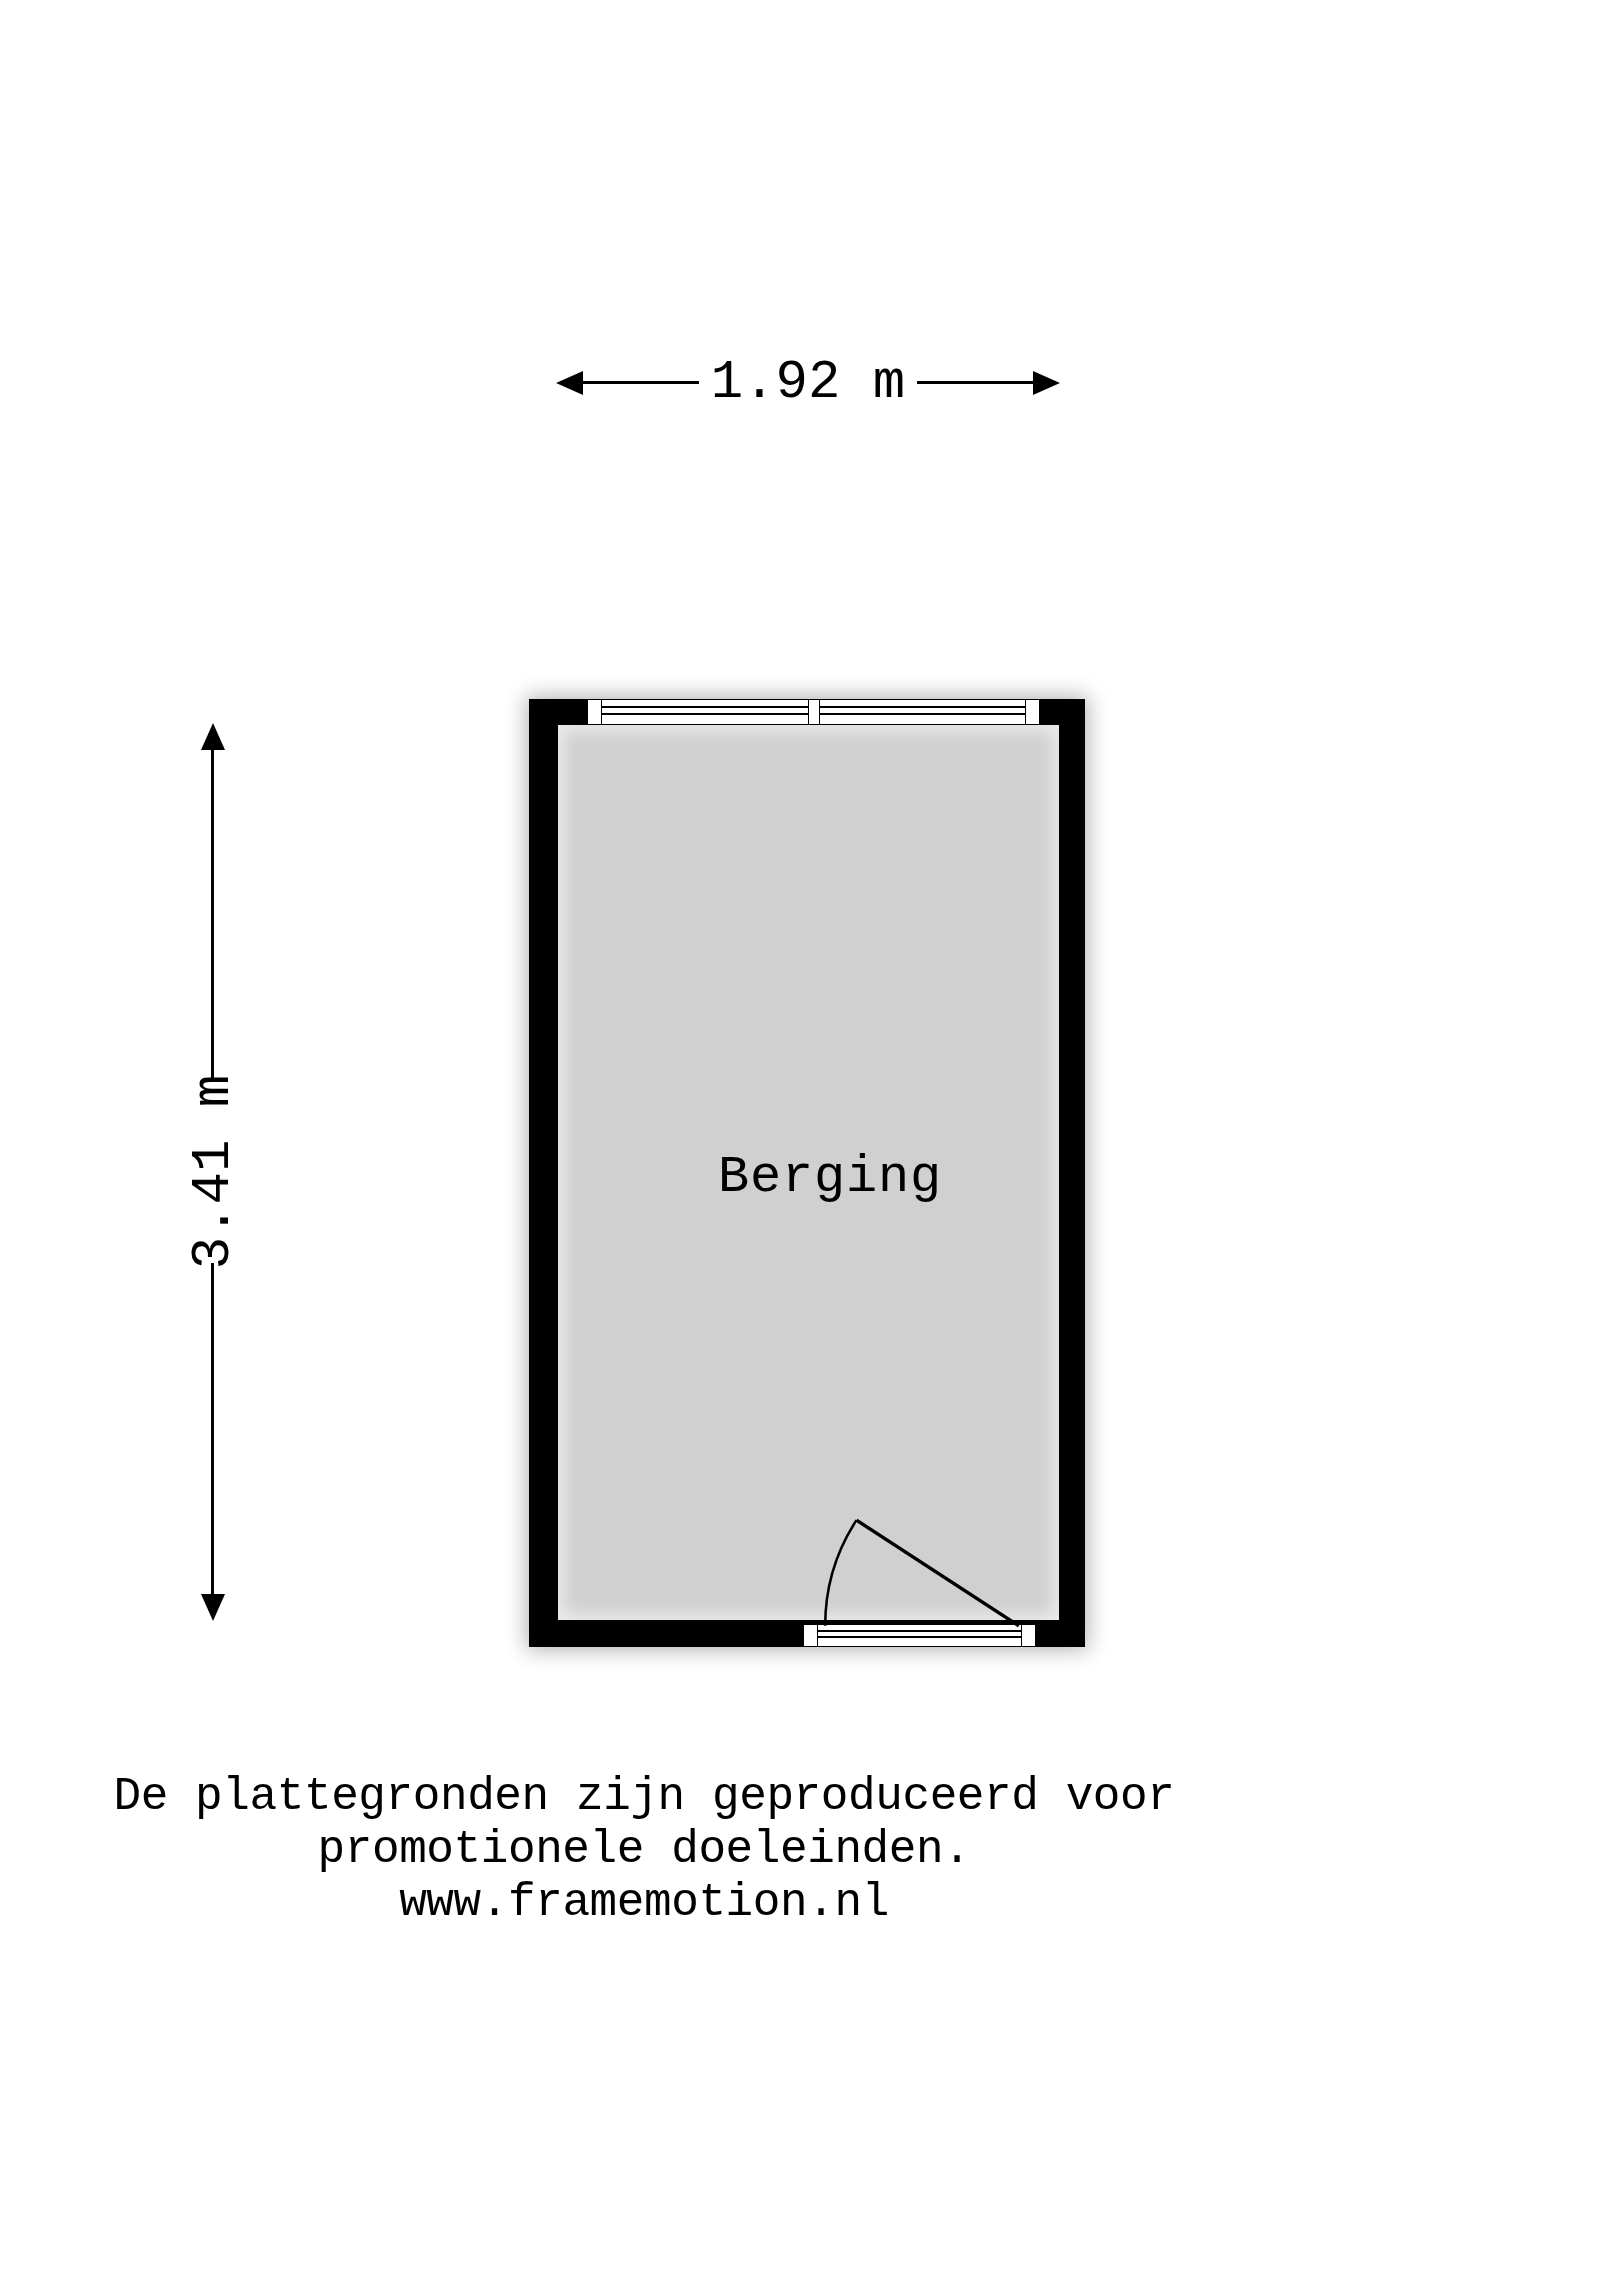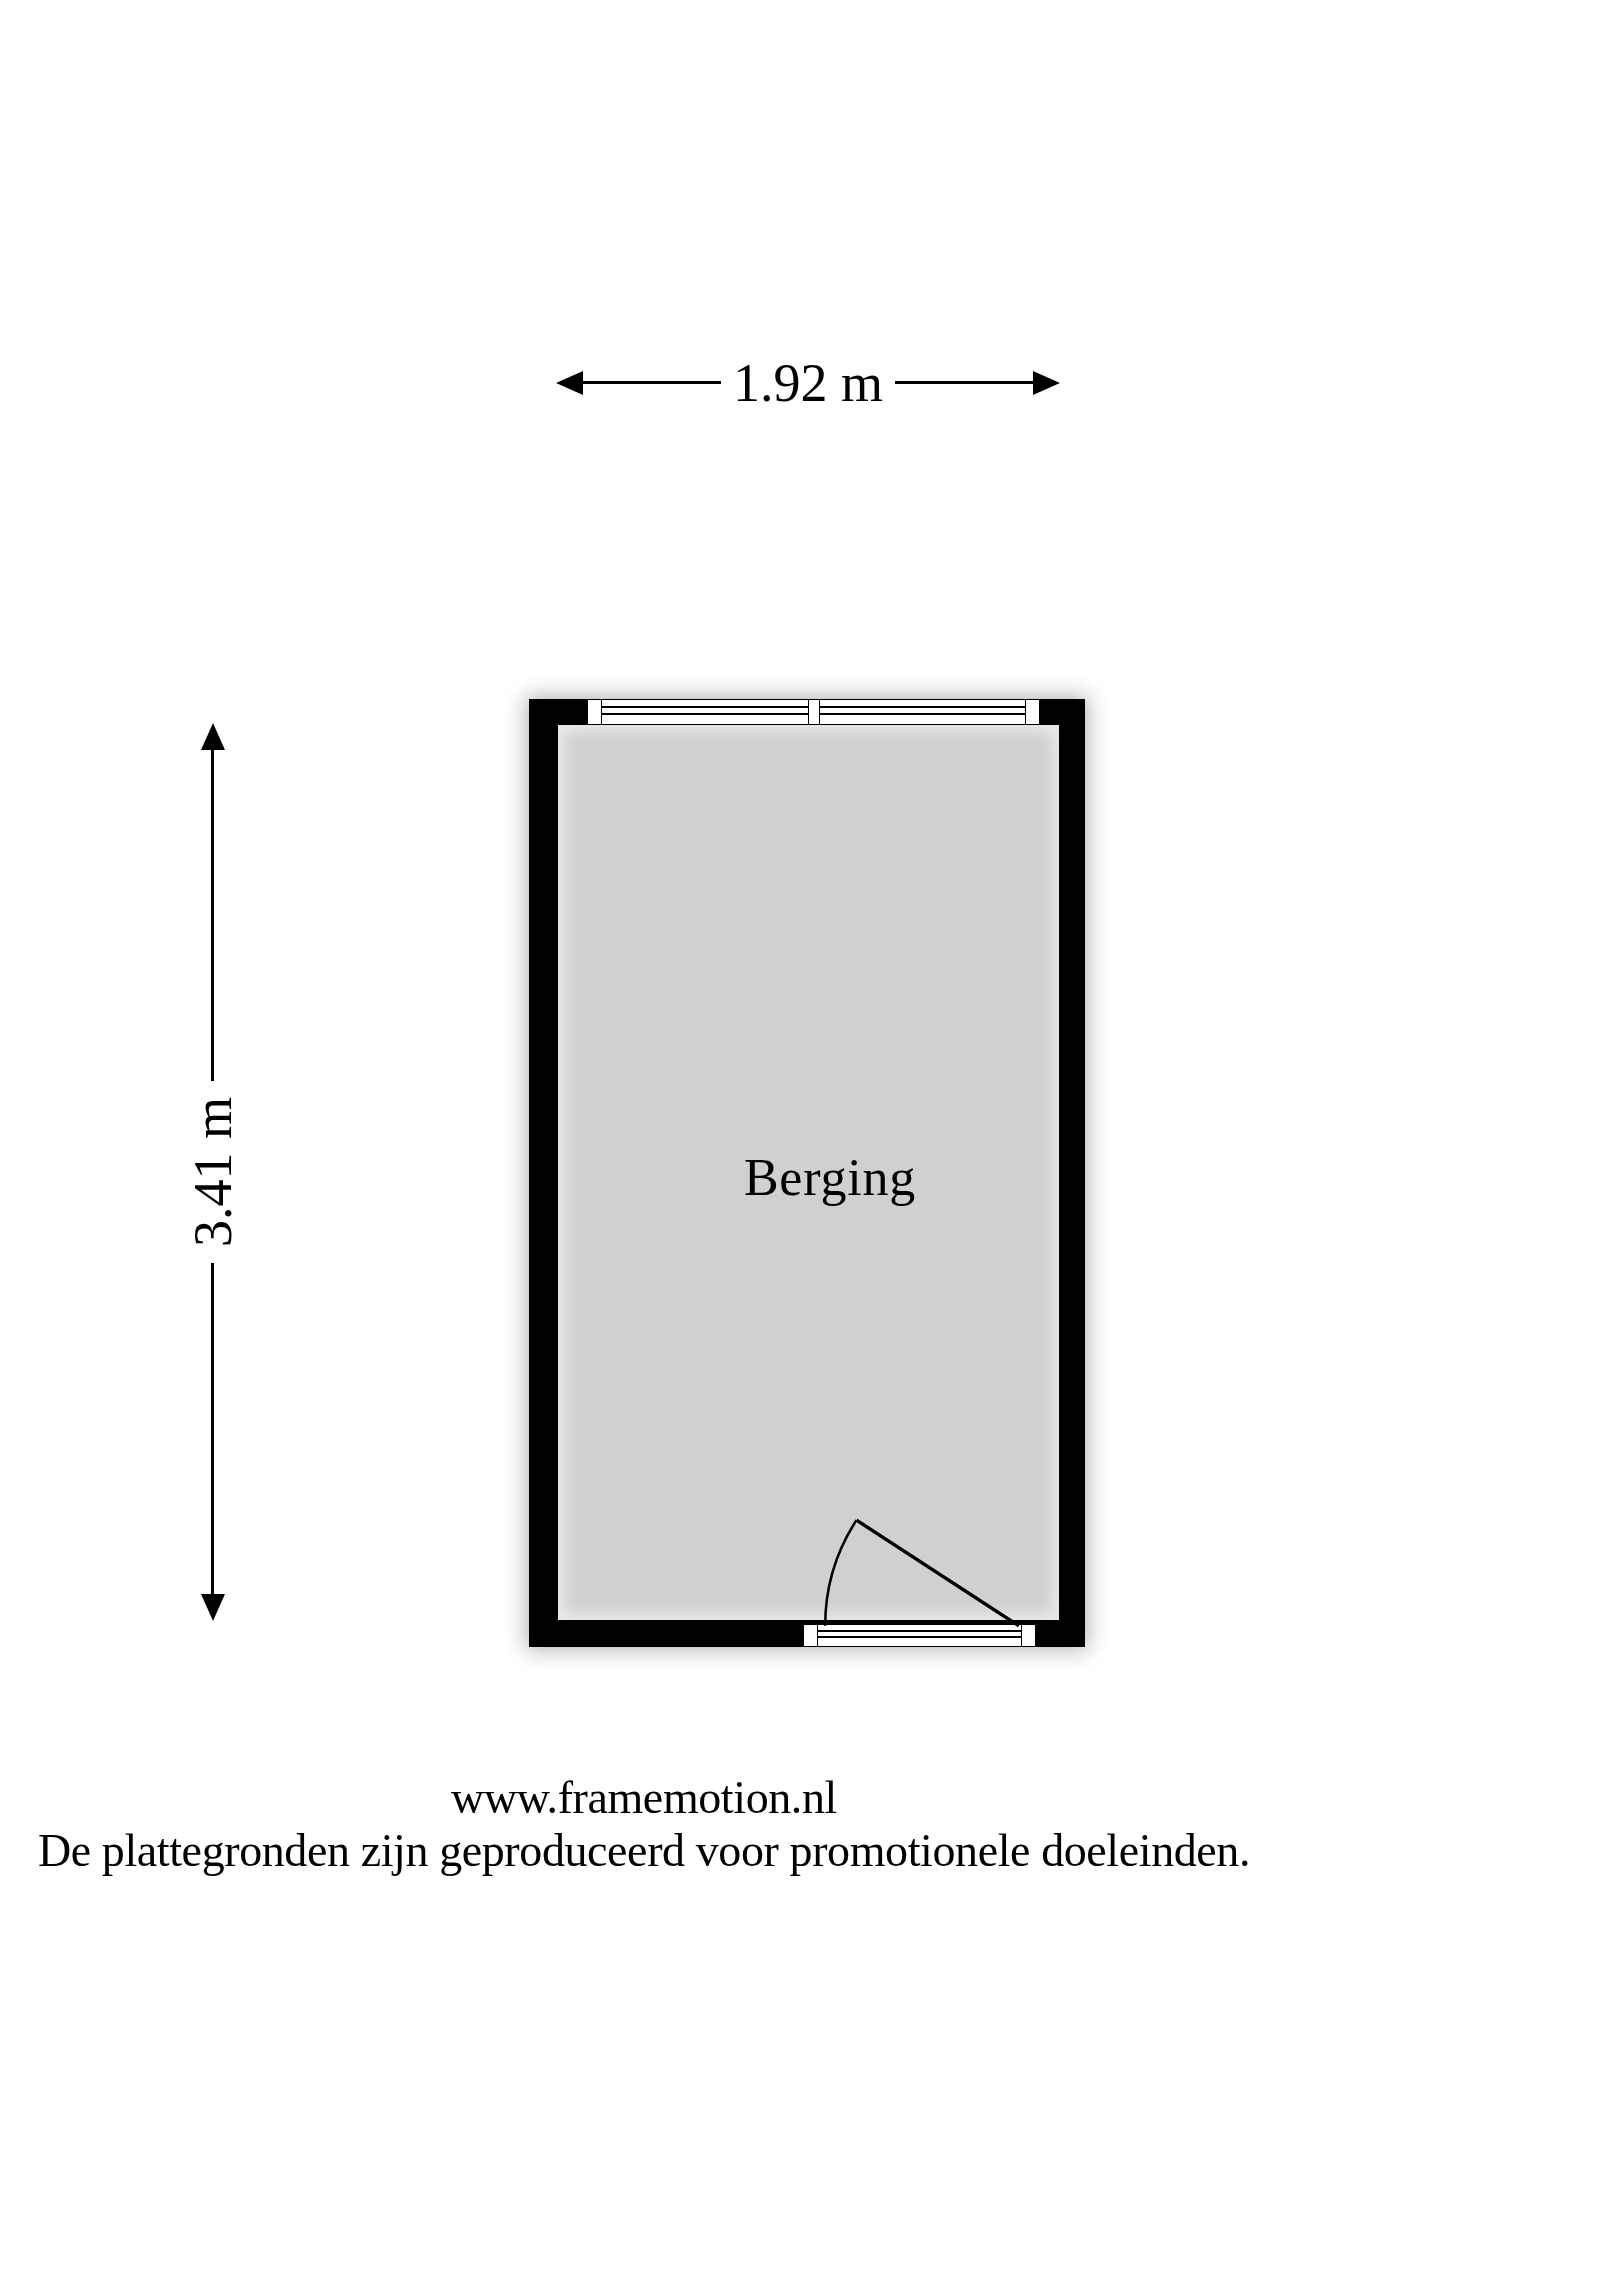--- a/index.html
+++ b/index.html
@@ -5,21 +5,21 @@
   :root{
     --wall:#000000;
     --fill:#d0d0d0;
     --bg:#ffffff;
     --ink:#000000;
   }
   html,body{margin:0;padding:0;background:var(--bg);}
   .page{
     position:relative;width:1288px;height:2295px;overflow:hidden;
     background:var(--bg);
-    font-family:Liberation Serif, serif;
+    font-family:Liberation Mono, monospace;
     color:var(--ink);
   }
 
   
   .plan{
     position:absolute;left:529px;top:699px;width:556px;height:948px;
     background:var(--wall);
     box-shadow:0 0 20px 3.4px rgba(0,0,0,0.30);
   }
   .interior{
@@ -134,18 +134,18 @@
 
     <svg class="door-svg" viewBox="0 0 657 1121">
       <path d="M 579 1096 L 387 971" stroke="#000" stroke-width="4" fill="none"></path>
       <path d="M 387 971 A 229 229 0 0 0 350 1096" stroke="#000" stroke-width="3" fill="none"></path>
     </svg>
 
     <div class="room-label">Berging</div>
   </div>
 
   <div class="footer">
+    <div>De plattegronden zijn geproduceerd voor promotionele doeleinden.</div>
     <div>www.framemotion.nl</div>
-    <div>De plattegronden zijn geproduceerd voor promotionele doeleinden.</div>
   </div>
 
 </div>
 
 
 </body></html>

